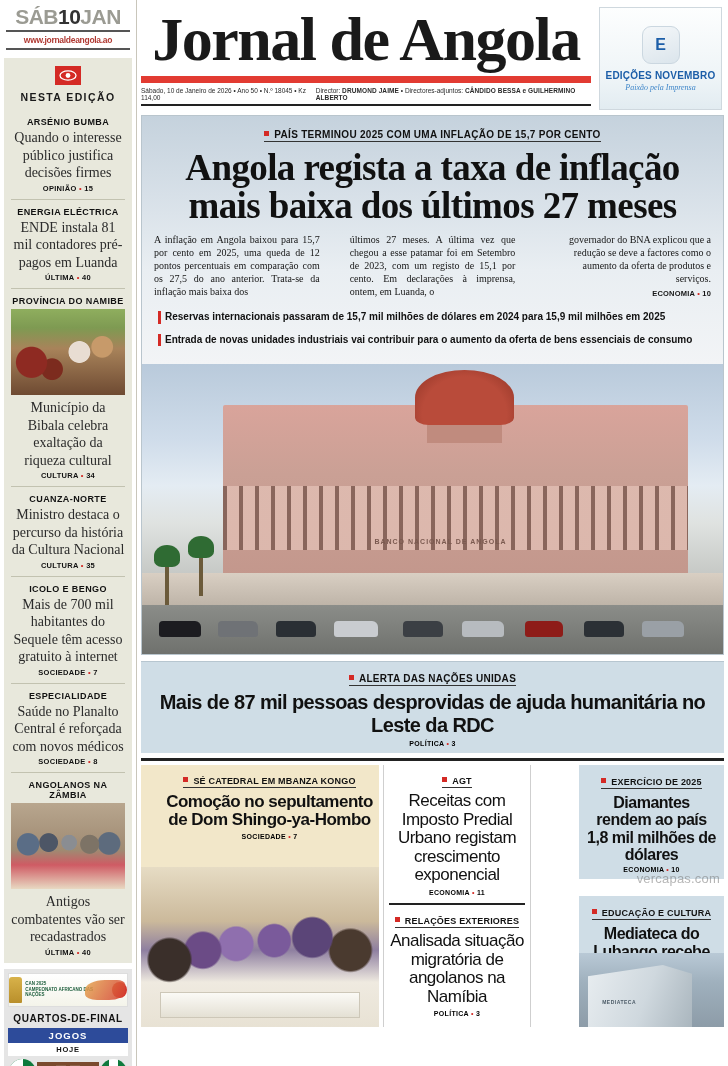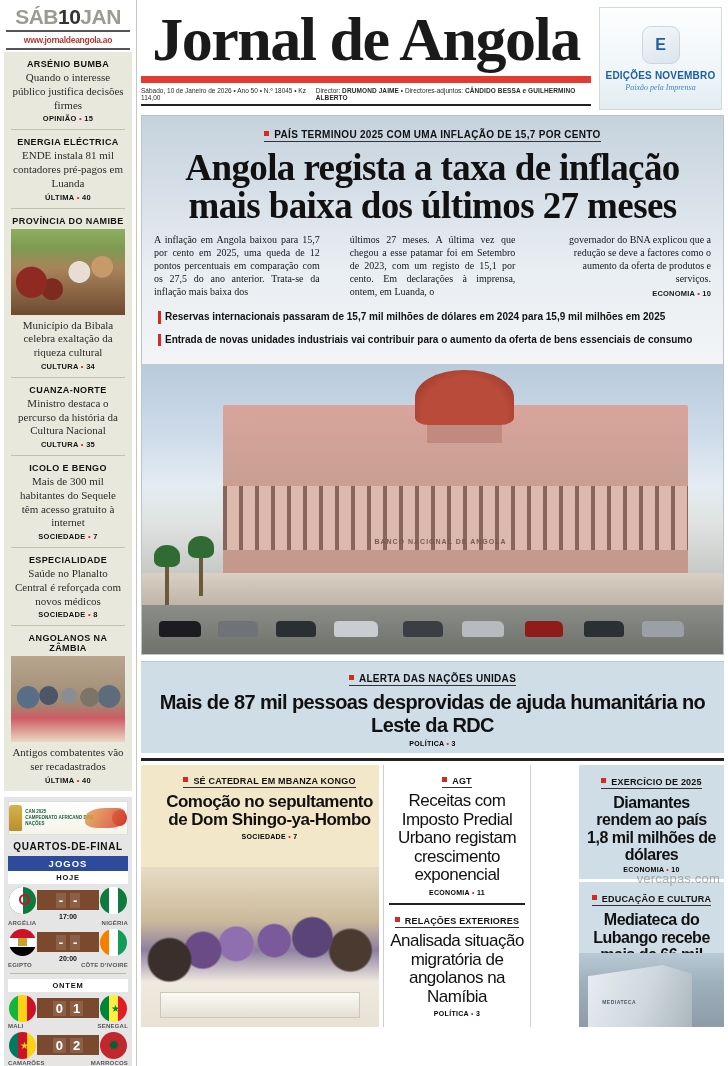--- a/index.html
+++ b/index.html
@@ -46,21 +46,21 @@
   }
 
   .side-list { background: #e8e8dc; flex: 0 0 auto; padding: 0 7px; }
   .side-item { padding: 7px 0 6px; text-align: center; border-top: 1px solid #c2c2b0; }
   .side-item:first-child { border-top: none; }
   .si-kicker {
     font-size: 9px; font-weight: bold; letter-spacing: 0.4px;
     color: #111; margin-bottom: 2px; font-family: "Liberation Sans", sans-serif;
   }
   .si-text {
-    font-size: 11px; line-height: 1.25; color: #2b2b2b;
+    font-size: 14px; line-height: 1.25; color: #2b2b2b;
     font-family: "Liberation Serif", serif;
   }
   .si-ref {
     font-size: 7.5px; font-weight: bold; letter-spacing: 0.3px;
     color: #111; margin-top: 2px;
   }
   .si-ref .dot { color: #d42a25; }
   .si-photo { width: 100%; height: 86px; margin: 3px 0 4px; position: relative; overflow: hidden; }
 
   
@@ -243,21 +243,21 @@
     color: #111; margin: 5px 0 3px;
   }
   .rdc-ref { font-size: 7px; font-weight: bold; letter-spacing: .3px; }
   .rdc-ref .dot { color: #d42a25; }
   .thick-rule { height: 3px; background: #222; margin: 5px 4px 0; }
 
   
   .bottom { display: flex; margin: 4px 4px 0; gap: 4px; height: 262px; }
   .bcol1 { width: 238px; background: #f2e7c9; position: relative; overflow: hidden; padding-left: 19px; }
   .bcol2 { width: 148px; background: #fff; border-left: 1px solid #cfcfcf; border-right: 1px solid #cfcfcf; padding: 0 5px; }
-  .bcol3 { flex: 1; display: flex; flex-direction: column; gap: 3px; margin-left: 44px; }
+  .bcol3 { flex: 1; display: flex; flex-direction: column; gap: 17px; margin-left: 44px; }
 
   .bk-row { text-align: center; padding: 5px 4px 0; }
   .bkick {
     display: inline-block; font-size: 9px; font-weight: bold; letter-spacing: .2px;
     color: #111; border-bottom: 1.3px solid #333; padding-bottom: 1px;
   }
   .bhead {
     font-family: "Liberation Sans", sans-serif; font-weight: bold;
     font-size: 17px; line-height: 1.07; letter-spacing: -0.5px;
     color: #111; text-align: center; margin: 5px 4px 3px;
@@ -317,20 +317,29 @@
 
 <div class="page">
 
   <div class="sidebar">
 
     <div class="date-strip">
       <span class="date-line"><span>SÁB</span><span class="dd">10</span><span>JAN</span></span>
       <div class="site-url">www.jornaldeangola.ao</div>
     </div>
 
+    <div class="nesta-box">
+      <div class="eye-badge">
+        <svg width="18" height="11" viewBox="0 0 18 11">
+            <ellipse cx="9" cy="5.5" rx="8" ry="4.6" fill="none" stroke="#fff" stroke-width="1.3"></ellipse>
+            <circle cx="9" cy="5.5" r="2.4" fill="#fff"></circle>
+          </svg>
+      </div>
+      <div class="nesta-title">NESTA EDIÇÃO</div>
+    </div>
 
     <div class="side-list">
 
       <div class="side-item">
         <div class="si-kicker">ARSÉNIO BUMBA</div>
         <div class="si-text">Quando o interesse público justifica decisões firmes</div>
         <div class="si-ref"><span>OPINIÃO</span> <span class="dot">•</span> <span>15</span></div>
       </div>
 
       <div class="side-item">
@@ -347,21 +356,21 @@
       </div>
 
       <div class="side-item">
         <div class="si-kicker">CUANZA-NORTE</div>
         <div class="si-text">Ministro destaca o percurso da história da Cultura Nacional</div>
         <div class="si-ref"><span>CULTURA</span> <span class="dot">•</span> <span>35</span></div>
       </div>
 
       <div class="side-item">
         <div class="si-kicker">ICOLO E BENGO</div>
-        <div class="si-text">Mais de 300 mil habitantes do Sequele têm acesso gratuito à internet</div>
+        <div class="si-text">Mais de 700 mil habitantes do Sequele têm acesso gratuito à internet</div>
         <div class="si-ref"><span>SOCIEDADE</span> <span class="dot">•</span> <span>7</span></div>
       </div>
 
       <div class="side-item">
         <div class="si-kicker">ESPECIALIDADE</div>
         <div class="si-text">Saúde no Planalto Central é reforçada com novos médicos</div>
         <div class="si-ref"><span>SOCIEDADE</span> <span class="dot">•</span> <span>8</span></div>
       </div>
 
       <div class="side-item">

